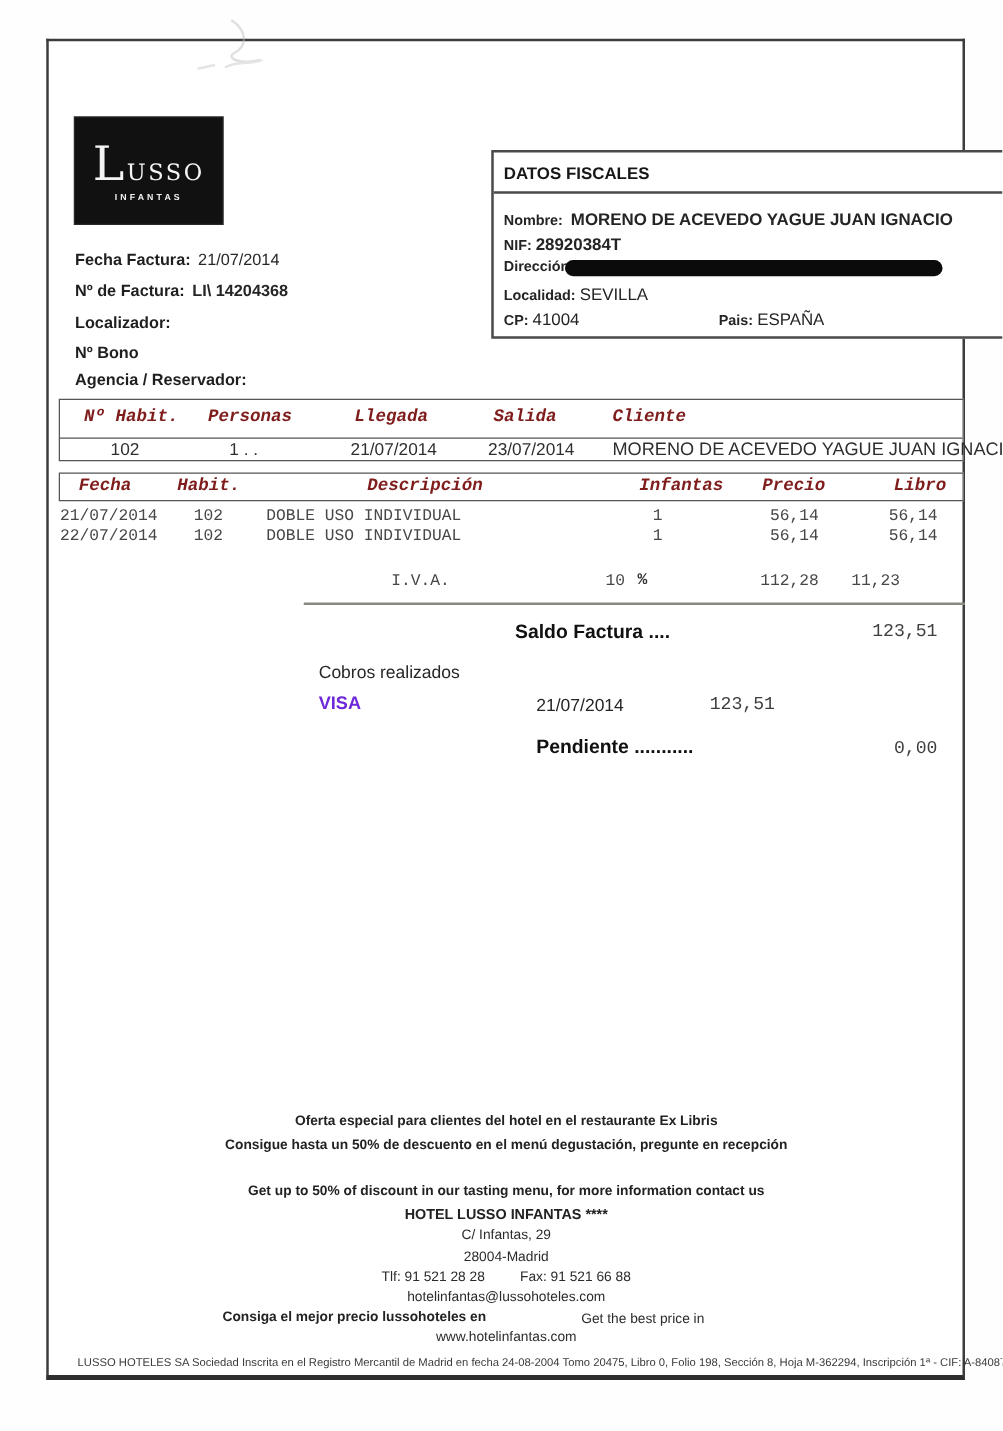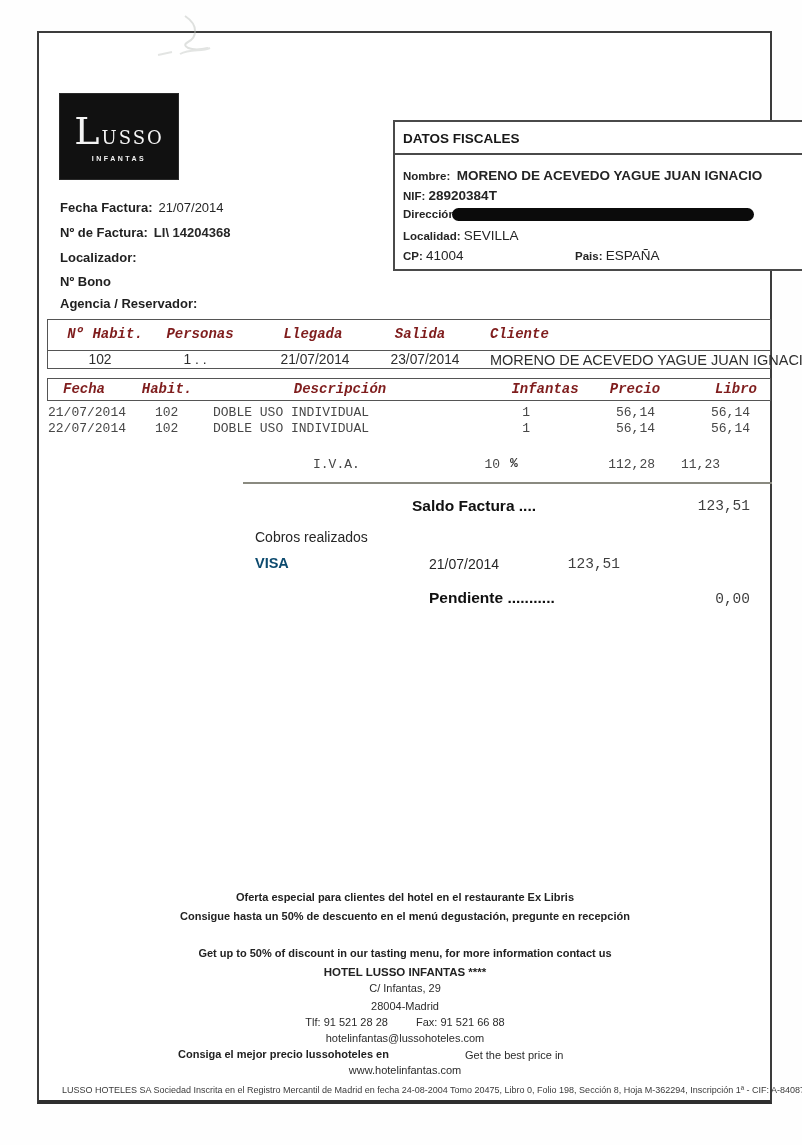--- a/index.html
+++ b/index.html
@@ -155,21 +155,21 @@
   <span class="abs mono num" style="left:555px; top:457px; width:100px">112,28</span>
   <span class="abs mono num" style="left:620px; top:457px; width:100px">11,23</span>
 
   <div class="totals-sep"></div>
 
   <span class="abs big-label" style="left:412px; top:497px">Saldo Factura ....</span>
   <span class="abs mono-lg num" style="left:640px; top:498px; width:110px">123,51</span>
 
   <span class="abs" style="left:255px; top:529px; font-size:14px; color:#262626">Cobros realizados</span>
 
-  <span class="abs" style="left:255px; top:555px; font-size:14.5px; font-weight:bold; color:#0c4a6e">VISA</span>
+  <span class="abs" style="left:255px; top:555px; font-size:14.5px; font-weight:bold; color:#6d28d9">VISA</span>
   <span class="abs" style="left:429px; top:556px; font-size:14px; color:#262626">21/07/2014</span>
   <span class="abs mono-lg num" style="left:520px; top:556px; width:100px">123,51</span>
 
   <span class="abs big-label" style="left:429px; top:589px">Pendiente ...........</span>
   <span class="abs mono-lg num" style="left:640px; top:591px; width:110px">0,00</span>
 
   <div class="fline bold" style="top:891px">Oferta especial para clientes del hotel en el restaurante Ex Libris</div>
   <div class="fline bold" style="top:910px">Consigue hasta un 50% de descuento en el menú degustación, pregunte en recepción</div>
   <div class="fline bold" style="top:947px">Get up to 50% of discount in our tasting menu, for more information contact us</div>
   <div class="fline bold" style="top:966px; font-size:11.5px">HOTEL LUSSO INFANTAS ****</div>

